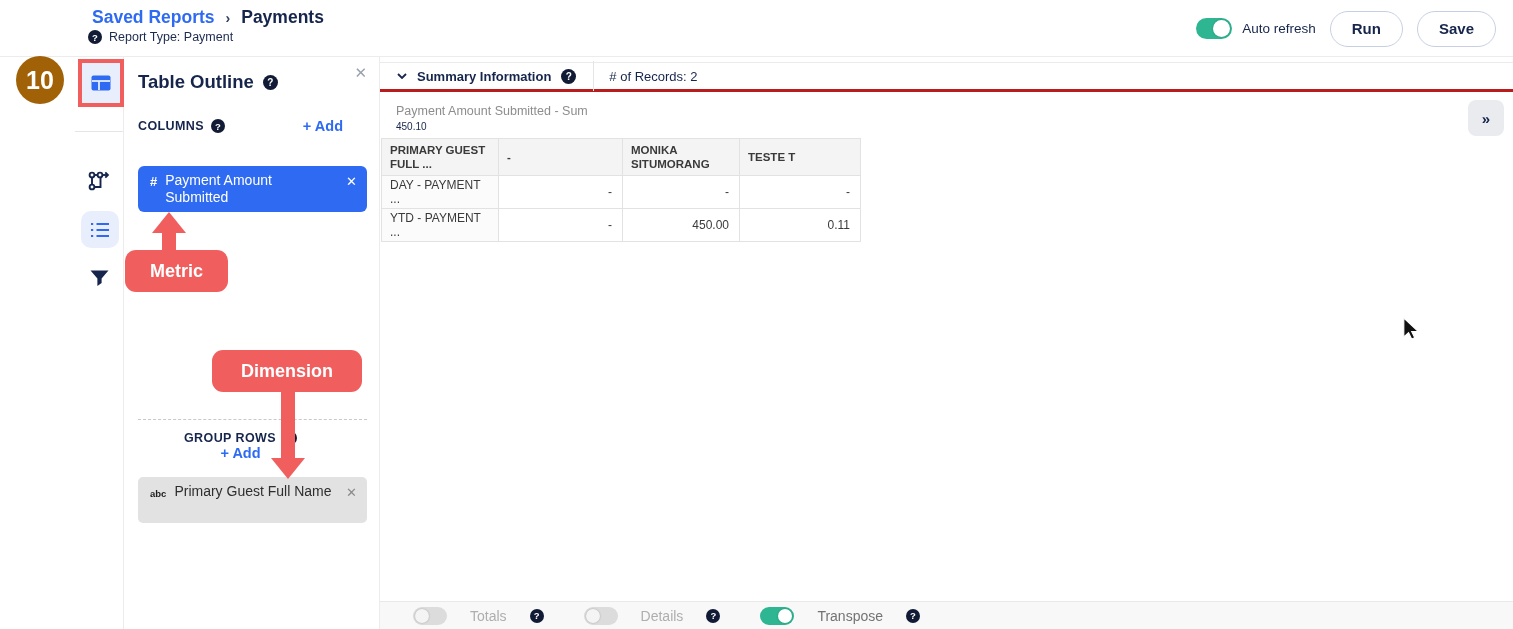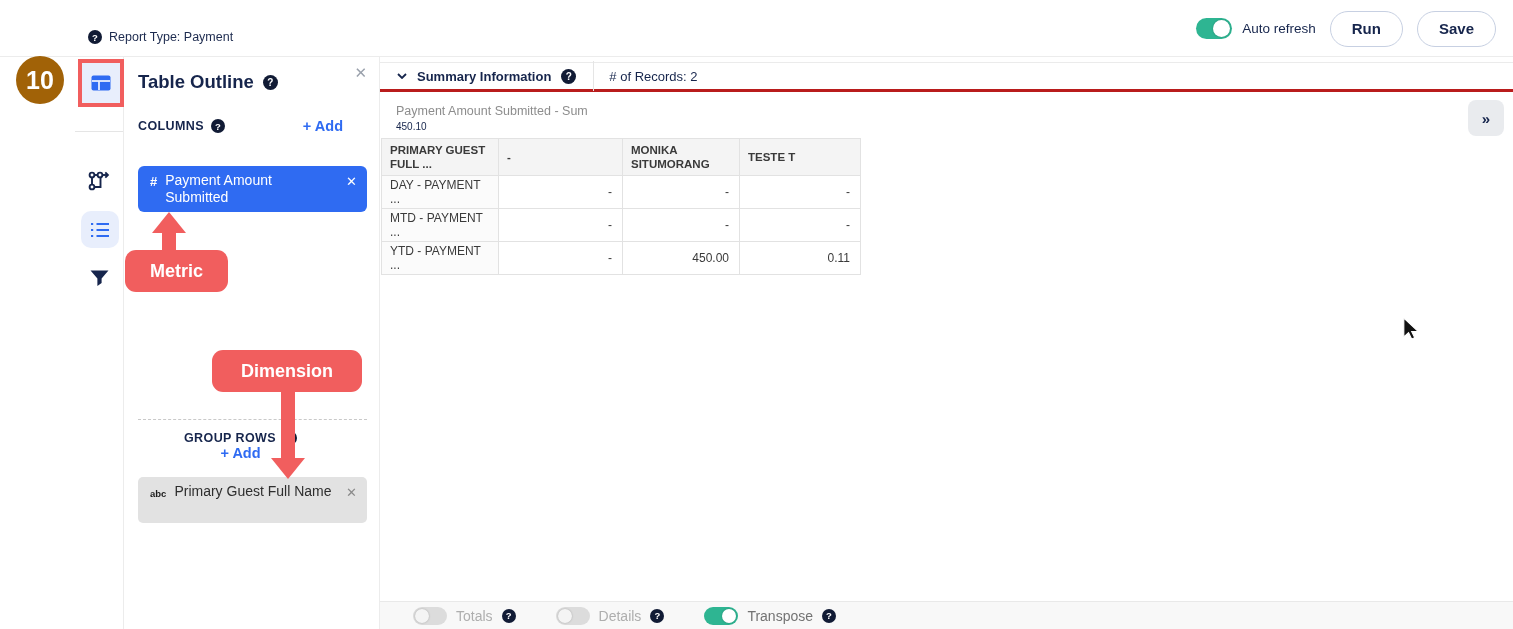--- a/index.html
+++ b/index.html
@@ -82,33 +82,38 @@
   .expand-btn { position:absolute; left:1468px; top:100px; width:36px; height:36px; border-radius:8px; background:#e9ebee; color:#16254c; font-size:15px; font-weight:700; display:flex; align-items:center; justify-content:center; cursor:pointer; }
 
   table.grid { position:absolute; left:381px; top:138px; border-collapse:collapse; table-layout:fixed; }
   table.grid th, table.grid td { border:1px solid #e2e2e2; font-family:inherit; }
   table.grid th { background:#f4f4f4; font-size:11.5px; font-weight:700; color:#3a3a3a; text-align:left; padding:4px 8px; height:34px; line-height:14px; vertical-align:middle; }
   table.grid td { height:26px; font-size:12px; color:#3a3a3a; padding:2px 10px 2px 8px; }
   table.grid td.rowlabel { background:#fbfbfb; text-align:left; }
   table.grid td.val { text-align:right; }
 
   .footer-bar { position:absolute; left:380px; top:601px; width:1133px; height:28px; background:#f8f8f8; border-top:1px solid #e9e9e9; display:flex; align-items:center; padding-left:33px; }
-  .fgroup { display:flex; align-items:center; gap:9px; margin-right:40px; }
+  .fgroup { display:flex; align-items:center; gap:23px; margin-right:40px; }
   .flabel { font-size:14px; }
   .flabel.muted { color:#aeaeae; }
   .flabel.dark { color:#737373; }
 
   .cursor { position:absolute; left:1403px; top:317px; z-index:40; }
 </style>
 </head>
 <body>
 
 <div id="app">
 
   <div class="topbar">
+    <div class="breadcrumb">
+      <span class="bc-link">Saved Reports</span>
+      <span class="bc-sep">›</span>
+      <span class="bc-current">Payments</span>
+    </div>
     <div class="report-type">
       <span class="help sm">?</span>
       <span>Report Type: Payment</span>
     </div>
     <div class="topbar-right">
       <div class="autorefresh">
         <div class="toggle big on">
             <div class="knob"></div>
           </div>
         <span>Auto refresh</span>
@@ -235,26 +240,20 @@
       </tr>
     </thead>
     <tbody>
       <tr>
         <td class="rowlabel">DAY - PAYMENT ...</td>
         <td class="val">-</td>
         <td class="val">-</td>
         <td class="val">-</td>
       </tr>
       <tr>
-        <td class="rowlabel">MTD - PAYMENT ...</td>
-        <td class="val">-</td>
-        <td class="val">-</td>
-        <td class="val">-</td>
-      </tr>
-      <tr>
         <td class="rowlabel">YTD - PAYMENT ...</td>
         <td class="val">-</td>
         <td class="val">450.00</td>
         <td class="val">0.11</td>
       </tr>
     </tbody>
   </table>
 
   <div class="footer-bar">
     <div class="fgroup">

